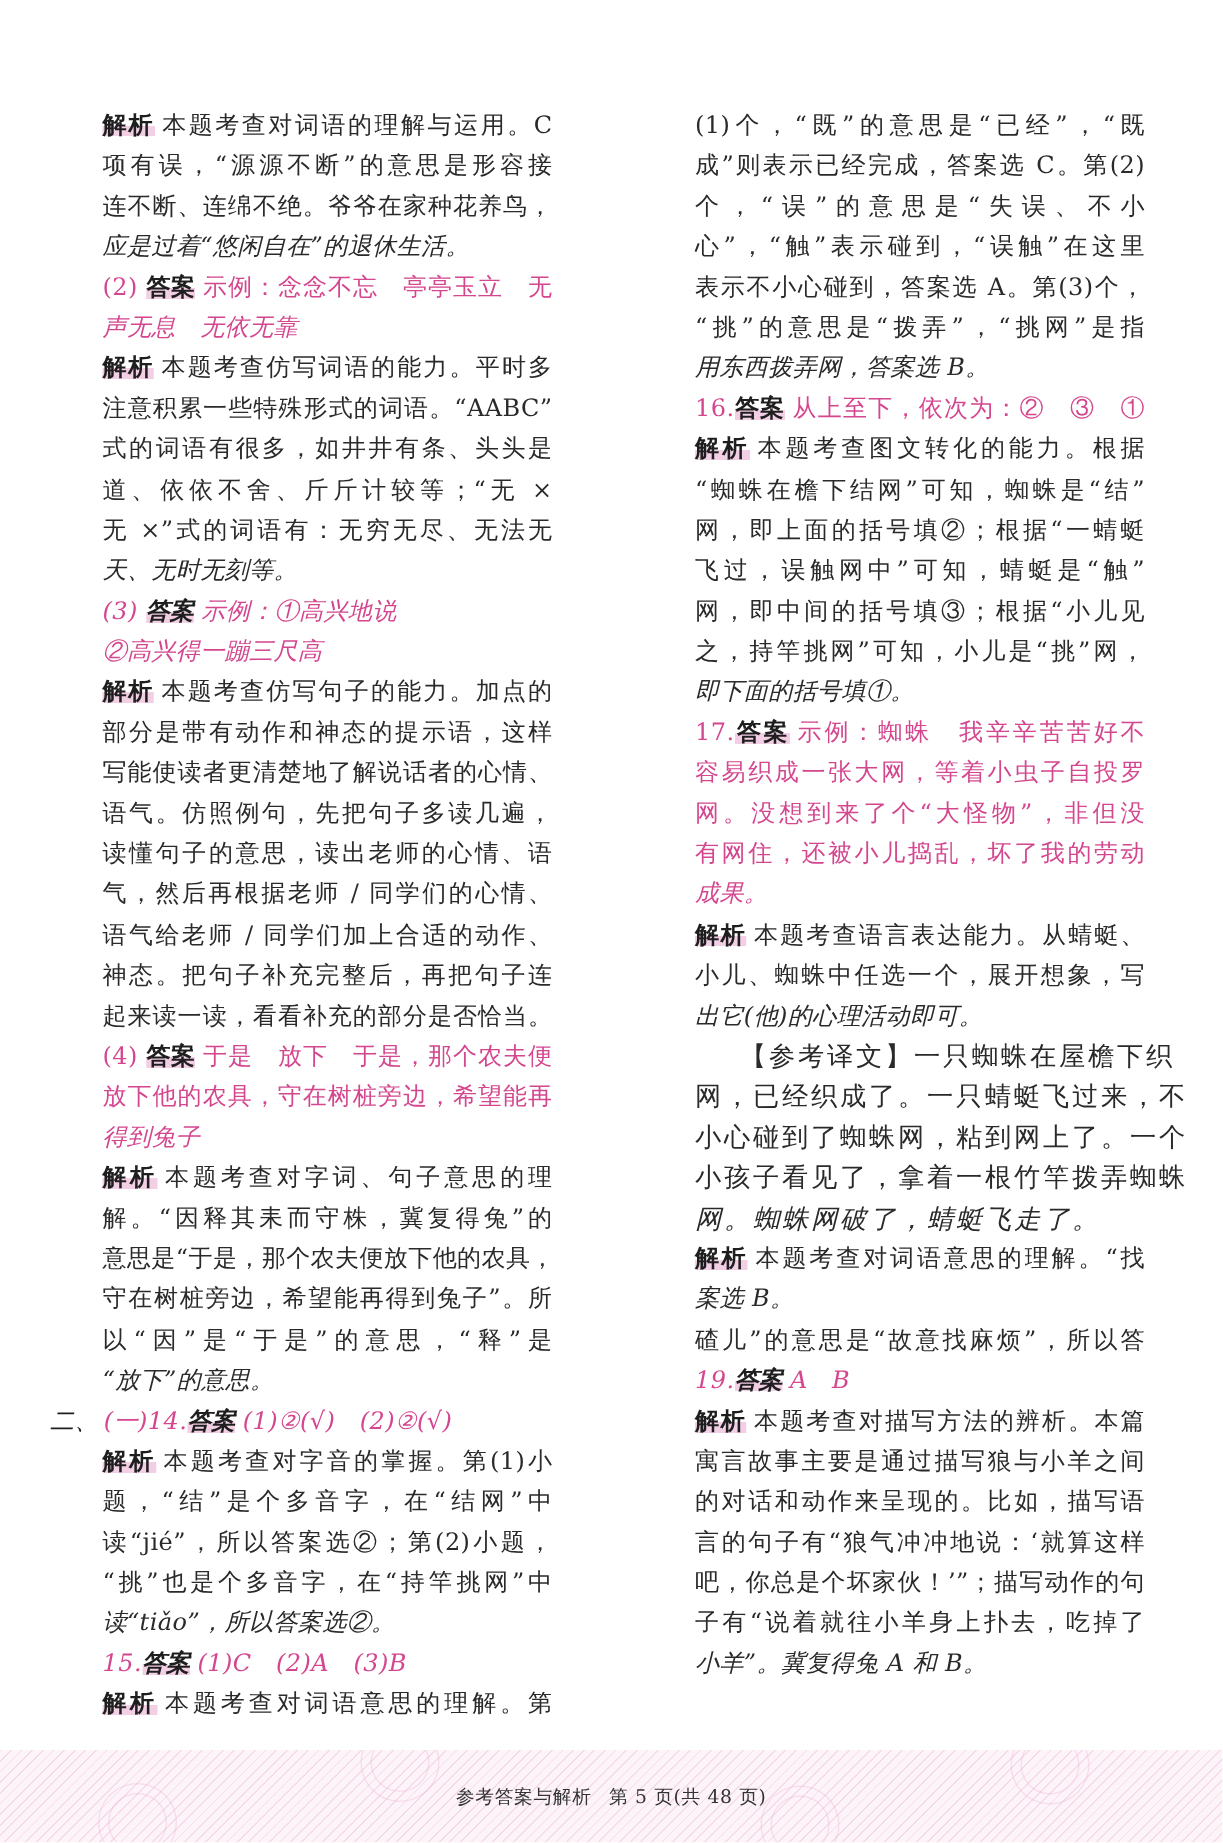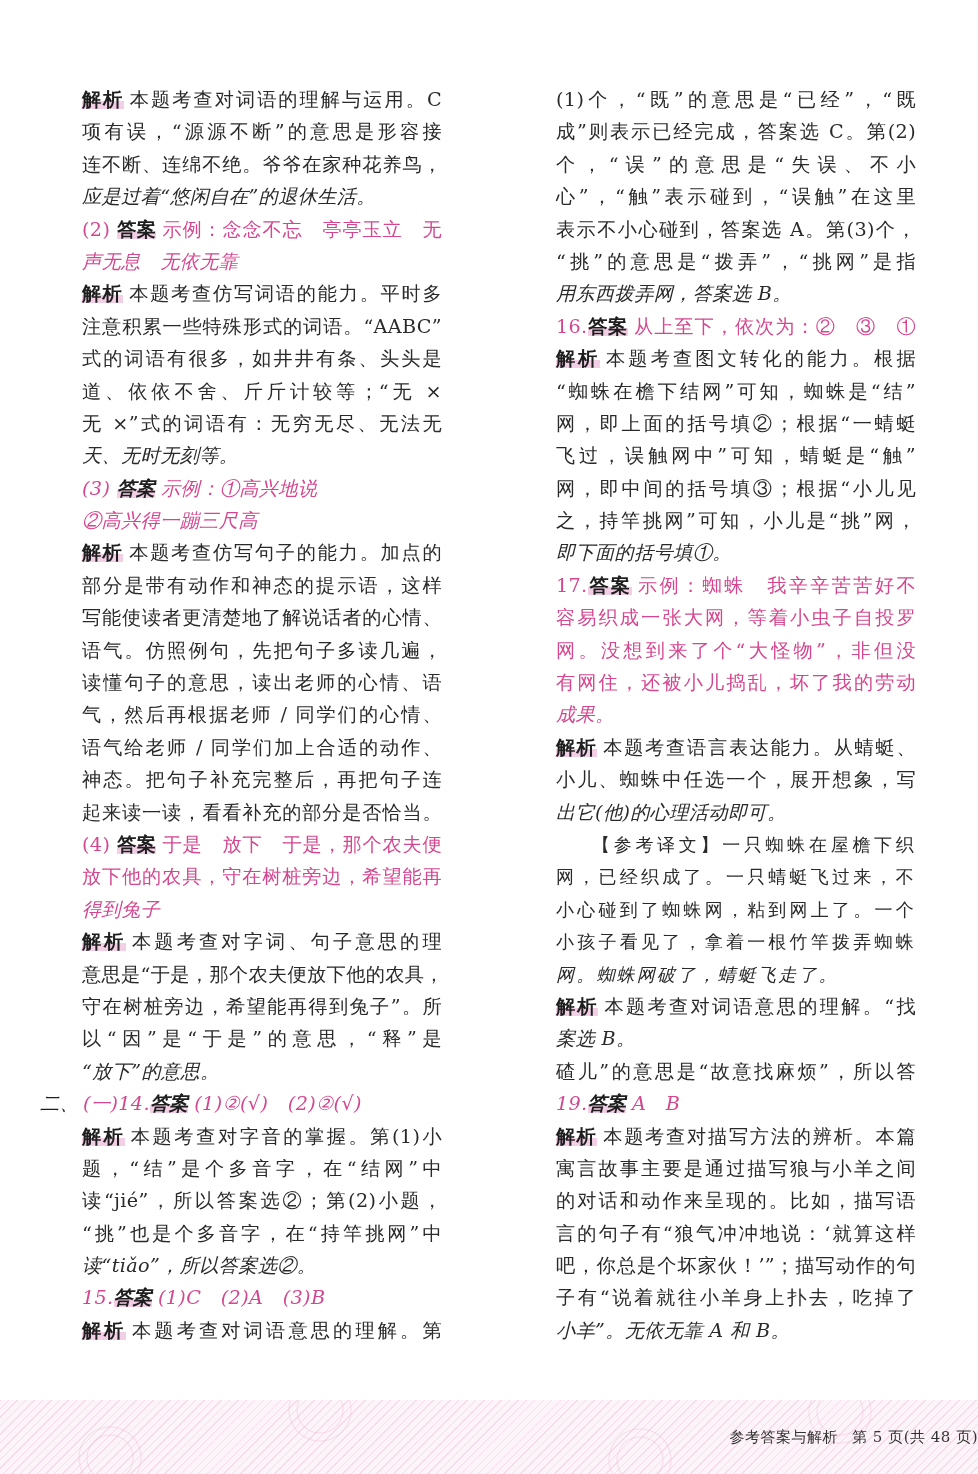--- a/index.html
+++ b/index.html
@@ -42,21 +42,21 @@
       font-weight: bold;
       color: #1e1e1e;
       background: linear-gradient(to bottom, transparent 55%, #f3cfe6 55%, #f3cfe6 92%, transparent 92%);
       margin-right: 6px;
       letter-spacing: 0;
     }
     .pink { color: #d4478f; }
     .num { color: #d4478f; font-family: "DejaVu Serif", "Liberation Serif", serif; }
     .section-mark { color: #1e1e1e; margin-right: 4px; }
     .translation .line {
-      font-size: 18px;
+      font-size: 21px;
       letter-spacing: 2.2px;
       font-family: "DejaVu Serif", "Liberation Serif", serif;
     }
     .translation .line.first { padding-left: 36px; }
     .footer {
       position: absolute;
       left: 0; top: 1400px;
       width: 978px;
       height: 74px;
       background-color: #fdf4f9;
@@ -64,21 +64,21 @@
         repeating-linear-gradient(135deg, rgba(232,170,205,0.35) 0px, rgba(232,170,205,0.35) 1px, transparent 1px, transparent 6px),
         radial-gradient(circle at 110px 58px, transparent 22px, rgba(232,170,205,0.35) 23px, transparent 24px, transparent 30px, rgba(232,170,205,0.35) 31px, transparent 32px),
         radial-gradient(circle at 320px 10px, transparent 22px, rgba(232,170,205,0.35) 23px, transparent 24px, transparent 30px, rgba(232,170,205,0.35) 31px, transparent 32px),
         radial-gradient(circle at 640px 60px, transparent 22px, rgba(232,170,205,0.35) 23px, transparent 24px, transparent 30px, rgba(232,170,205,0.35) 31px, transparent 32px),
         radial-gradient(circle at 840px 12px, transparent 22px, rgba(232,170,205,0.35) 23px, transparent 24px, transparent 30px, rgba(232,170,205,0.35) 31px, transparent 32px);
     }
     .footer-text {
       position: absolute;
       left: 0; right: 0;
       top: 28px;
-      text-align: right;
+      text-align: center;
       font-size: 15px;
       color: #333;
       font-family: "DejaVu Serif", "Liberation Serif", serif;
       letter-spacing: 0.5px;
     }
     .footer-text .gap { display: inline-block; width: 14px; }
   </style>
 </head>
 <body>
 
@@ -116,20 +116,21 @@
       <div class="line">语气给老师 / 同学们加上合适的动作、</div>
       <div class="line">神态。把句子补充完整后，再把句子连</div>
       <div class="line">起来读一读，看看补充的部分是否恰当。</div>
     </div>
 
     <div>
       <div class="line"><span class="num">(4)</span> <span class="label">答案</span><span class="pink">于是　放下　于是，那个农夫便</span></div>
       <div class="line pink">放下他的农具，守在树桩旁边，希望能再</div>
       <div class="line last pink">得到兔子</div>
       <div class="line"><span class="label">解析</span><span>本题考查对字词、句子意思的理</span></div>
+      <div class="line">解。“因释其耒而守株，冀复得兔”的</div>
       <div class="line">意思是“于是，那个农夫便放下他的农具，</div>
       <div class="line">守在树桩旁边，希望能再得到兔子”。所</div>
       <div class="line">以“因”是“于是”的意思，“释”是</div>
       <div class="line last">“放下”的意思。</div>
     </div>
 
     <div>
       <div class="line last indent-neg"><span class="section-mark">二、</span><span class="num">(一)</span><span class="num">14.</span><span class="label">答案</span><span class="pink">(1)②(√)　(2)②(√)</span></div>
       <div class="line"><span class="label">解析</span><span>本题考查对字音的掌握。第(1)小</span></div>
       <div class="line">题，“结”是个多音字，在“结网”中</div>
@@ -193,21 +194,21 @@
     </div>
 
     <div>
       <div class="line last"><span class="num">19.</span><span class="label">答案</span><span class="pink">A　B</span></div>
       <div class="line"><span class="label">解析</span><span>本题考查对描写方法的辨析。本篇</span></div>
       <div class="line">寓言故事主要是通过描写狼与小羊之间</div>
       <div class="line">的对话和动作来呈现的。比如，描写语</div>
       <div class="line">言的句子有“狼气冲冲地说：‘就算这样</div>
       <div class="line">吧，你总是个坏家伙！’”；描写动作的句</div>
       <div class="line">子有“说着就往小羊身上扑去，吃掉了</div>
-      <div class="line last">小羊”。无依无靠 A 和 B。</div>
+      <div class="line last">小羊”。冀复得兔 A 和 B。</div>
     </div>
   </div>
 </div>
 
 <div class="footer">
   <div class="footer-text">
     <span>参考答案与解析</span><span class="gap"></span><span>第 5 页(共 48 页)</span>
   </div>
 </div>
 

